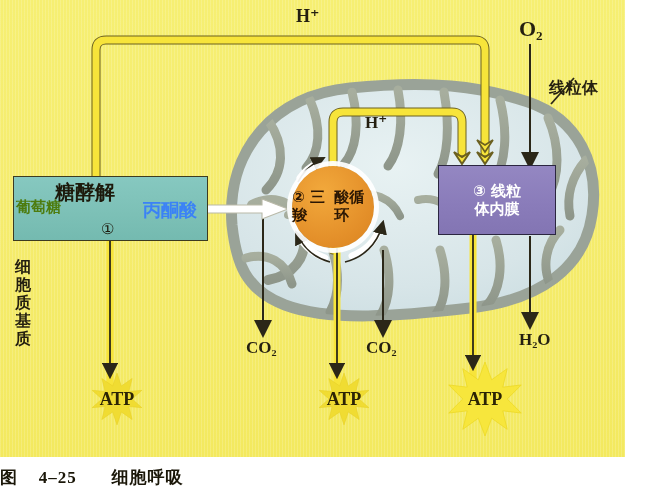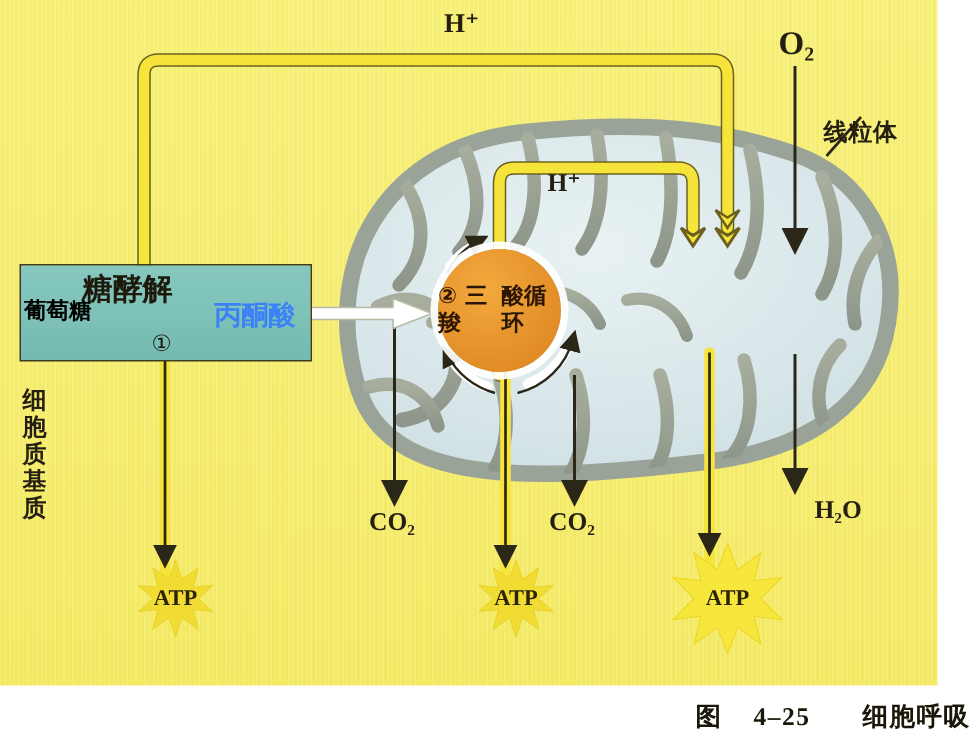--- a/index.html
+++ b/index.html
@@ -20,40 +20,40 @@
   svg.layer{position:absolute;left:0;top:0;width:647px;height:500px;overflow:visible;}
 
   
   .lbl{position:absolute;color:#241f10;white-space:nowrap;}
   .sci{font-family:"Liberation Serif","DejaVu Serif",serif;}
   .cjk{font-family:"DejaVu Sans","Liberation Sans",sans-serif;font-weight:700;}
 
   #hplus-top{left:296px;top:5px;font-size:18px;font-weight:700;}
   #hplus-mid{left:365px;top:112px;font-size:17px;font-weight:700;}
   #o2{left:519px;top:16px;font-size:22px;font-weight:700;}
-  #h2o{left:519px;top:330px;font-size:17px;font-weight:700;padding-left:24px;}
+  #h2o{left:519px;top:330px;font-size:17px;font-weight:700;}
   #co2-a{left:246px;top:338px;font-size:17px;font-weight:700;}
   #co2-b{left:366px;top:338px;font-size:17px;font-weight:700;}
 
   #mito-label{left:549px;top:78px;font-size:16px;letter-spacing:.5px;}
 
   #cyto-label{
     left:12px;top:258px;font-size:16px;width:22px;line-height:1.12;
     text-align:center;letter-spacing:0;
   }
   #cyto-label span{display:block;}
 
   
   #glyco-box{
     position:absolute;left:13px;top:176px;width:195px;height:65px;
     background:linear-gradient(180deg,#86c8c0 0%, #7cc0b6 60%, #74bab0 100%);
     border:1.6px solid #3d3b20;box-sizing:border-box;
   }
   #glyco-title{position:absolute;left:55px;top:179px;font-size:20px;color:#1d1a0c;}
-  #glucose{position:absolute;left:16px;top:198px;font-size:15px;color:#000000;}
+  #glucose{position:absolute;left:16px;top:198px;font-size:15px;color:#4d7c0f;}
   #pyruvate{position:absolute;left:143px;top:198px;font-size:18px;color:#3b82f6;}
   #circle-one{position:absolute;left:101px;top:220px;font-size:15px;color:#1d1a0c;}
 
   
   #tca{
     position:absolute;left:292px;top:166px;width:82px;height:82px;border-radius:50%;
     background:radial-gradient(circle at 38% 32%, #f2a93c 0%, #e4902a 62%, #d9821f 100%);
     display:flex;flex-direction:row;align-items:center;justify-content:center;
     box-shadow:0 0 0 5px rgba(255,255,255,0.92);
   }
@@ -65,30 +65,30 @@
     position:absolute;left:438px;top:165px;width:118px;height:70px;
     background:linear-gradient(180deg,#9487c2 0%, #8a7cba 55%, #8375b3 100%);
     border:1.6px solid #2b2640;box-sizing:border-box;
     display:flex;flex-direction:column;align-items:center;justify-content:center;
   }
   #inner-mem div{font-size:15px;color:#ffffff;line-height:1.2;
                  font-family:"DejaVu Sans","Liberation Sans",sans-serif;font-weight:700;}
 
   
   .atp{position:absolute;display:flex;align-items:center;justify-content:center;}
-  .atp span{position:relative;z-index:2;font-size:15px;font-weight:700;color:#2c2405;
+  .atp span{position:relative;z-index:2;font-size:18px;font-weight:700;color:#2c2405;
             font-family:"Liberation Serif","DejaVu Serif",serif;}
   .atp .burst{position:absolute;left:0;top:0;width:100%;height:100%;}
   #atp1{left:86px;top:372px;width:62px;height:54px;}
   #atp2{left:313px;top:372px;width:62px;height:54px;}
   #atp3{left:443px;top:362px;width:84px;height:74px;}
 
   
   #caption{
-    position:absolute;left:0;top:466px;width:647px;text-align:right;
+    position:absolute;left:0;top:466px;width:647px;text-align:left;
     font-size:17px;color:#1a1608;letter-spacing:1px;
     font-family:"DejaVu Sans","Liberation Sans",sans-serif;font-weight:700;
   }
   #caption .num{font-family:"Liberation Serif","DejaVu Serif",serif;}
 </style>
 </head>
 <body>
 
 <div id="stage">
 
@@ -211,20 +211,24 @@
   <div class="lbl cjk" id="glyco-title">糖酵解</div>
   <div class="lbl cjk" id="glucose">葡萄糖</div>
   <div class="lbl cjk" id="pyruvate">丙酮酸</div>
   <div class="lbl sci" id="circle-one">①</div>
 
   <div id="tca">
     <div>② 三羧</div>
     <div>酸循环</div>
   </div>
 
+  <div id="inner-mem">
+    <div>③ 线粒</div>
+    <div>体内膜</div>
+  </div>
 
   <div class="atp" id="atp1">
     <svg class="burst" viewBox="0 0 100 100">
       <polygon points="50,2 58,26 78,12 72,36 96,34 78,50 96,66 72,64 78,88 58,74 50,98 42,74 22,88 28,64 4,66 22,50 4,34 28,36 22,12 42,26" fill="#f0dc32" stroke="#e6cf26" stroke-width="1"></polygon>
     </svg>
     <span>ATP</span>
   </div>
 
   <div class="atp" id="atp2">
     <svg class="burst" viewBox="0 0 100 100">

